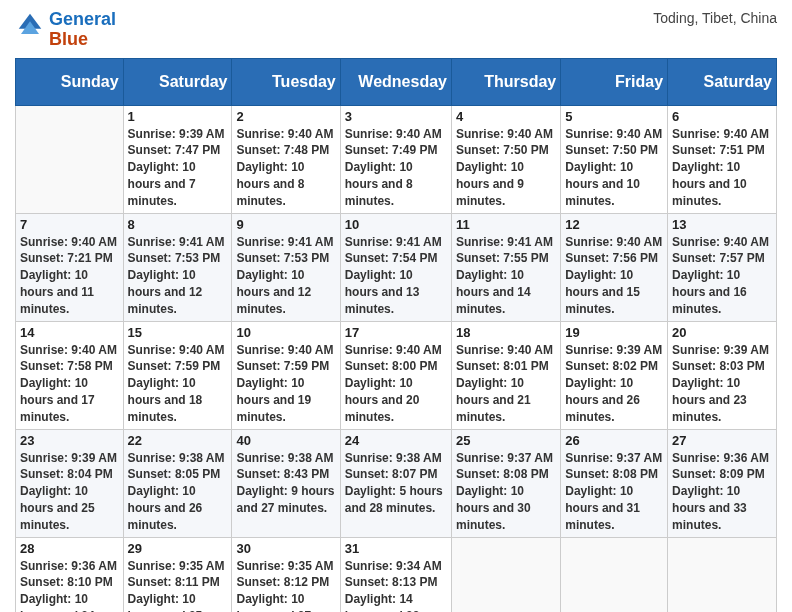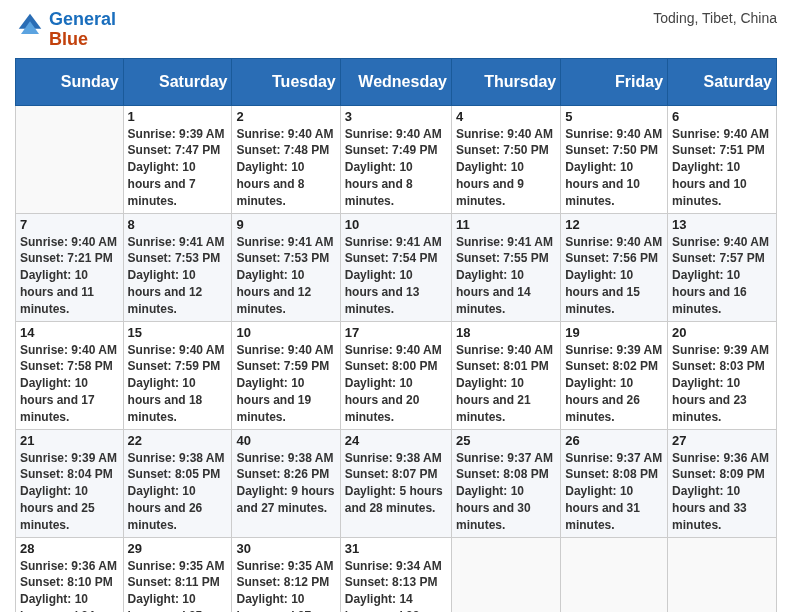--- a/index.html
+++ b/index.html
@@ -207,30 +207,30 @@
             <div class="day-num">19</div>
             <div class="day-info"><span>Sunrise: 9:39 AM</span><br><span>Sunset: 8:02 PM</span><br><span>Daylight: 10 hours and 26 minutes.</span></div>
           </td>
           <td>
             <div class="day-num">20</div>
             <div class="day-info"><span>Sunrise: 9:39 AM</span><br><span>Sunset: 8:03 PM</span><br><span>Daylight: 10 hours and 23 minutes.</span></div>
           </td>
         </tr>
         <tr>
           <td>
-            <div class="day-num">21</div>
+            <div class="day-num">23</div>
             <div class="day-info"><span>Sunrise: 9:39 AM</span><br><span>Sunset: 8:04 PM</span><br><span>Daylight: 10 hours and 25 minutes.</span></div>
           </td>
           <td>
             <div class="day-num">22</div>
             <div class="day-info"><span>Sunrise: 9:38 AM</span><br><span>Sunset: 8:05 PM</span><br><span>Daylight: 10 hours and 26 minutes.</span></div>
           </td>
           <td>
             <div class="day-num">40</div>
-            <div class="day-info"><span>Sunrise: 9:38 AM</span><br><span>Sunset: 8:26 PM</span><br><span>Daylight: 9 hours and 27 minutes.</span></div>
+            <div class="day-info"><span>Sunrise: 9:38 AM</span><br><span>Sunset: 8:43 PM</span><br><span>Daylight: 9 hours and 27 minutes.</span></div>
           </td>
           <td>
             <div class="day-num">24</div>
             <div class="day-info"><span>Sunrise: 9:38 AM</span><br><span>Sunset: 8:07 PM</span><br><span>Daylight: 5 hours and 28 minutes.</span></div>
           </td>
           <td>
             <div class="day-num">25</div>
             <div class="day-info"><span>Sunrise: 9:37 AM</span><br><span>Sunset: 8:08 PM</span><br><span>Daylight: 10 hours and 30 minutes.</span></div>
           </td>
           <td>

